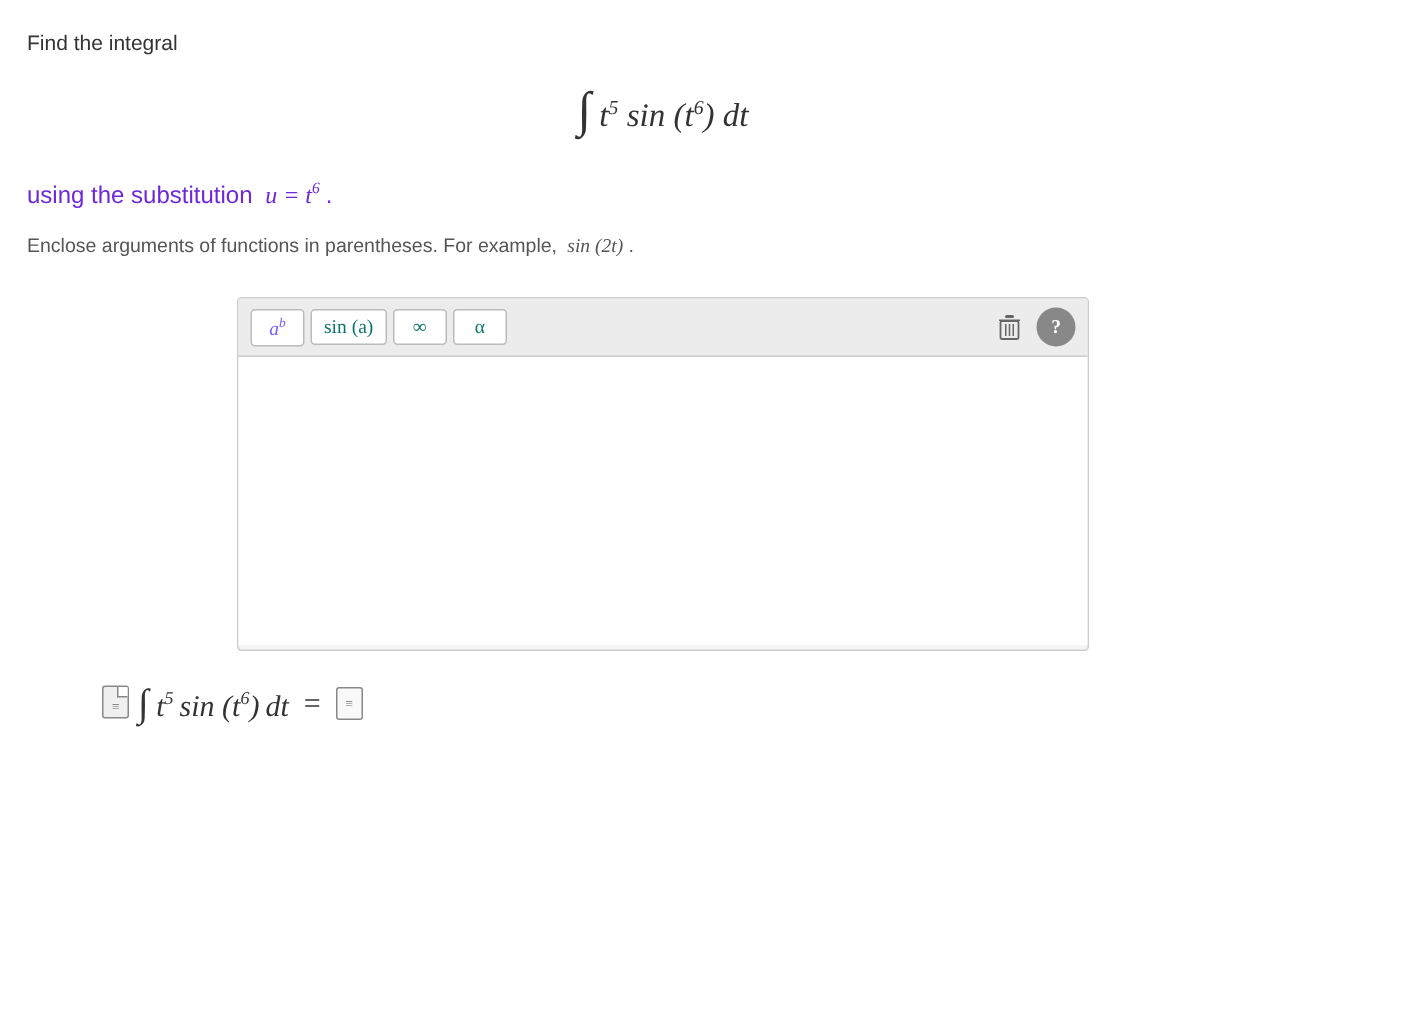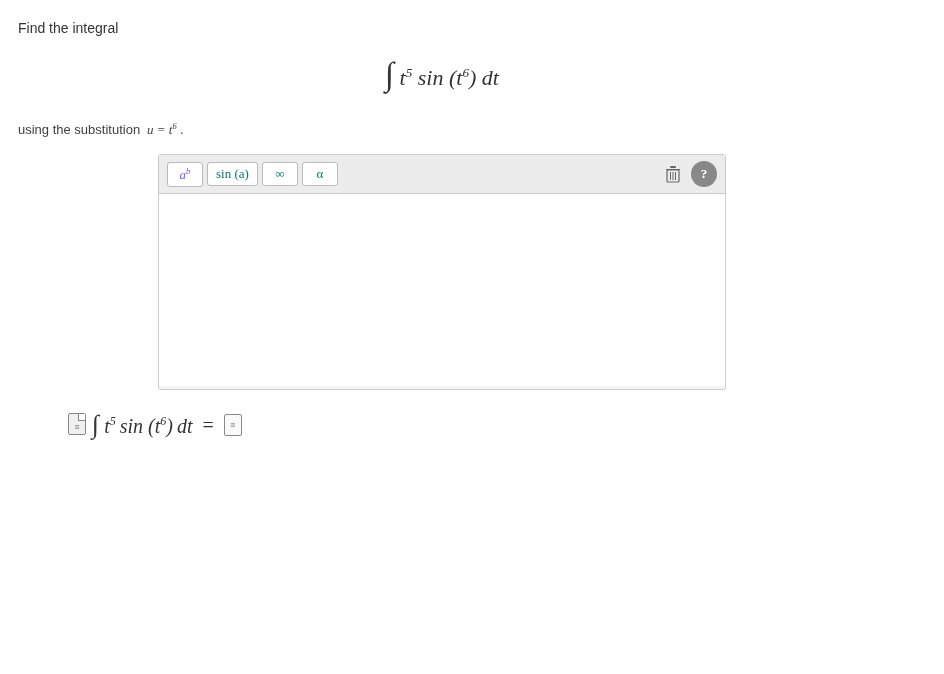--- a/index.html
+++ b/index.html
@@ -34,22 +34,22 @@
 
     .main-formula {
       text-align: center;
       font-size: 22px;
       font-style: italic;
       margin-bottom: 28px;
       font-family: "Times New Roman", Times, serif;
     }
 
     .substitution-line {
-      font-size: 13px;
-      color: #404040;
+      font-size: 16px;
+      color: #6d28d9;
       margin-bottom: 16px;
     }
 
     .substitution-line .math {
       font-style: italic;
       font-family: "Times New Roman", Times, serif;
     }
 
     .instruction-line {
       font-size: 13px;
@@ -216,20 +216,25 @@
     </span>
   </div>
 
   <div class="substitution-line">
     <span>using the substitution</span>
     <span class="math">
       &nbsp;<i>u</i> = <i>t</i><sup style="font-size:0.65em">6</sup>
     </span>.
   </div>
 
+  <div class="instruction-line">
+    <span>Enclose arguments of functions in parentheses. For example,</span>
+    <span class="math-inline">&nbsp;sin&nbsp;(2<i>t</i>)</span>
+    <span>.</span>
+  </div>
 
   <div class="editor-wrapper">
     <div class="editor-container">
 
       
       <div class="editor-toolbar">
 
         <button class="toolbar-btn toolbar-btn-ab">
           <span><i>a</i><sup>b</sup></span>
         </button>

